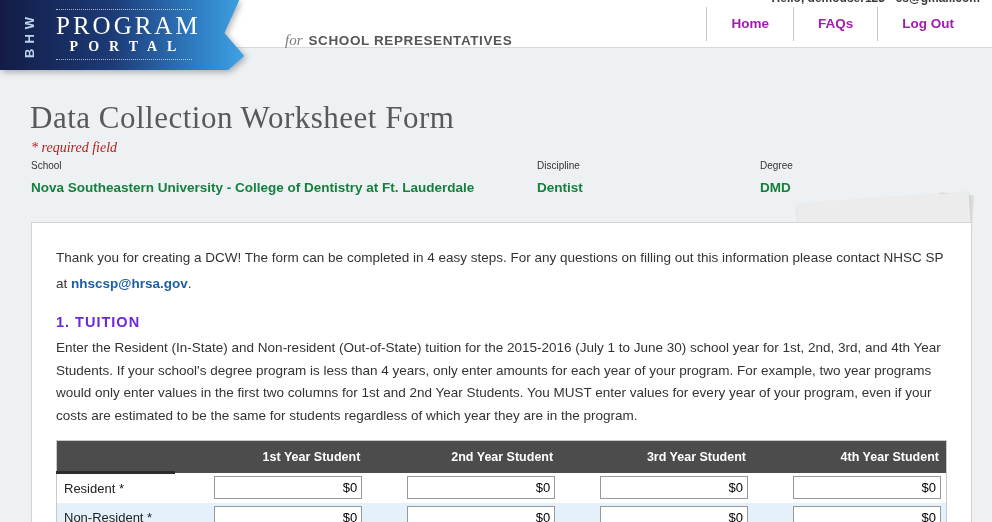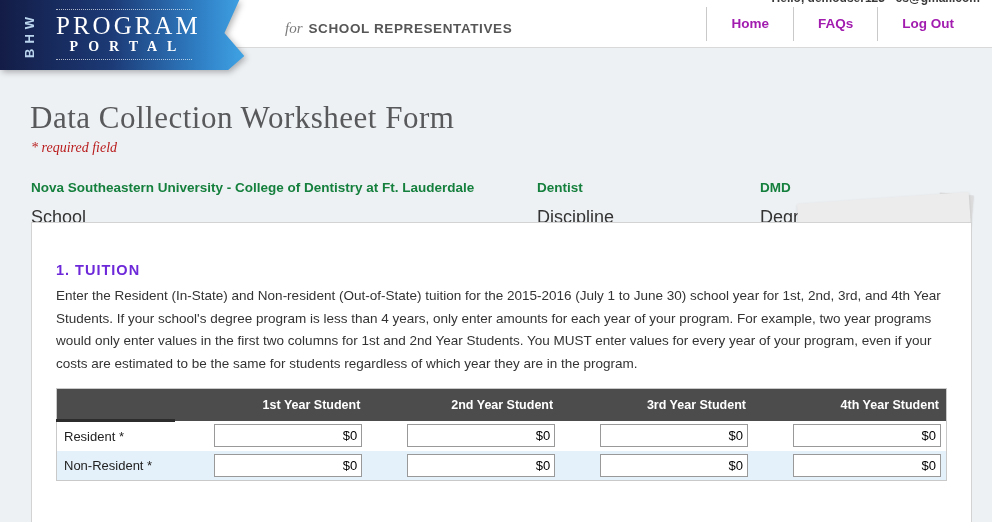--- a/index.html
+++ b/index.html
@@ -14,21 +14,21 @@
   
   .topbar {
     position:absolute; left:0; top:0; width:992px; height:48px;
     background:#ffffff; border-bottom:1px solid #d9d9d9;
   }
   .greeting {
     position:absolute; top:-9px; right:12px;
     font-size:12px; font-weight:bold; color:#3a3a3a; white-space:nowrap;
   }
   .audience {
-    position:absolute; left:285px; top:4px; height:48px; line-height:48px;
+    position:absolute; left:285px; top:16px; height:48px; line-height:48px;
     white-space:nowrap;
   }
   .audience .for {
     font-family:"Liberation Serif", serif; font-style:italic;
     color:#7a7a7a; font-size:15px; margin-right:6px;
   }
   .audience .aud {
     font-size:13.5px; font-weight:bold; color:#565656; letter-spacing:0.6px;
   }
   .nav {
@@ -81,21 +81,21 @@
   .page-title {
     position:absolute; left:30px; top:92px;
     font-family:"Liberation Serif", serif; font-weight:normal;
     font-size:31px; color:#58595b; letter-spacing:0.5px;margin-top:8px;
   }
   .required-note {
     position:absolute; left:31px; top:140px;
     font-family:"Liberation Serif", serif; font-style:italic;
     font-size:14px; color:#b91c1c;
   }
-  .meta-label { position:absolute; top:160px; font-size:18px; color:#333;margin-top:47px; }
+  .meta-label { position:absolute; top:160px; font-size:10px; color:#333; }
   .meta-value { position:absolute; top:180px; font-size:13.5px; font-weight:bold; color:#15803d; }
   .m-school { left:31px; }
   .m-disc   { left:537px; }
   .m-deg    { left:760px; }
 
   
   .paper1 {
     position:absolute; left:798px; top:198px; width:172px; height:34px;
     background:#ececec; transform:rotate(-4deg);
     box-shadow:0 1px 3px rgba(0,0,0,0.12); z-index:1;
@@ -180,20 +180,21 @@
 <div class="meta-value m-school">Nova Southeastern University - College of Dentistry at Ft. Lauderdale</div>
 <div class="meta-label m-disc">Discipline</div>
 <div class="meta-value m-disc">Dentist</div>
 <div class="meta-label m-deg">Degree</div>
 <div class="meta-value m-deg">DMD</div>
 
 <div class="paper2"></div>
 <div class="paper1"></div>
 
 <div class="panel">
+  <p class="intro"><span>Thank you for creating a DCW! The form can be completed in 4 easy steps. For any questions on filling out this information please contact NHSC SP at </span><a>nhscsp@hrsa.gov</a><span>.</span></p>
 
   <div class="section-heading">1.  TUITION</div>
   <p class="section-desc">Enter the Resident (In-State) and Non-resident (Out-of-State) tuition for the 2015-2016 (July 1 to June 30) school year for 1st, 2nd, 3rd, and 4th Year Students. If your school's degree program is less than 4 years, only enter amounts for each year of your program. For example, two year programs would only enter values in the first two columns for 1st and 2nd Year Students. You MUST enter values for every year of your program, even if your costs are estimated to be the same for students regardless of which year they are in the program.</p>
 
   <table class="tuition">
     <colgroup>
       <col class="label-col">
       <col>
         <col>
         <col>

